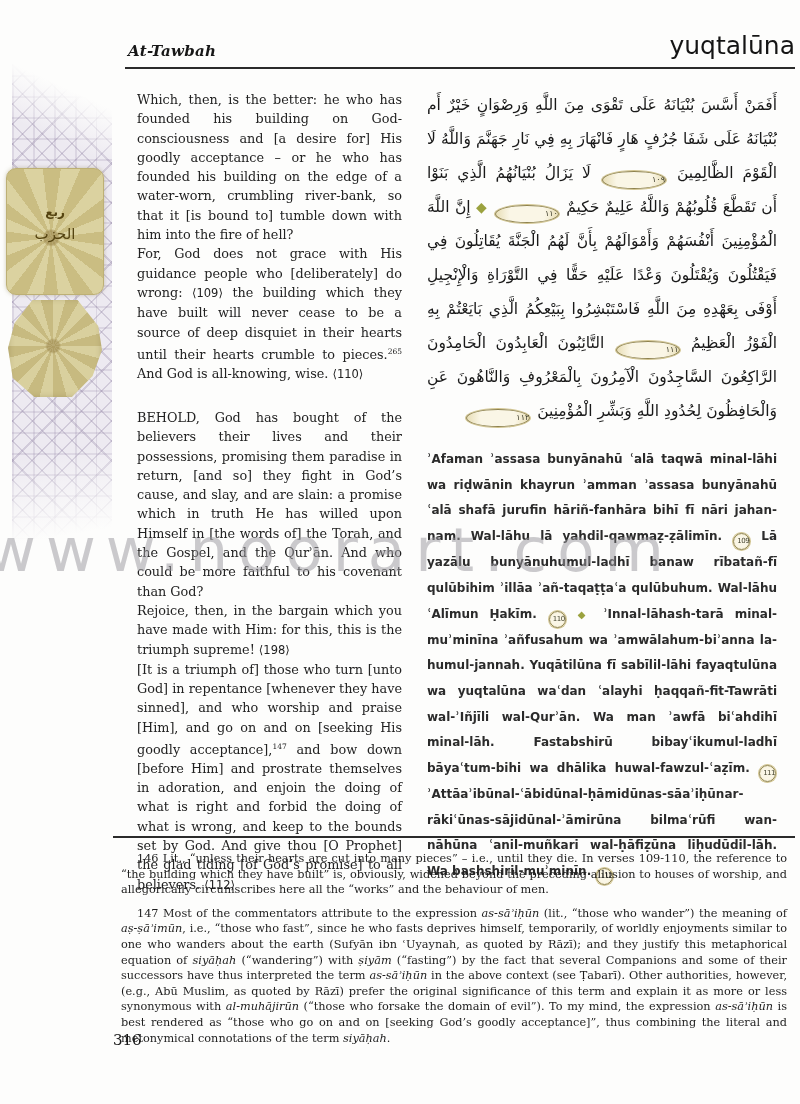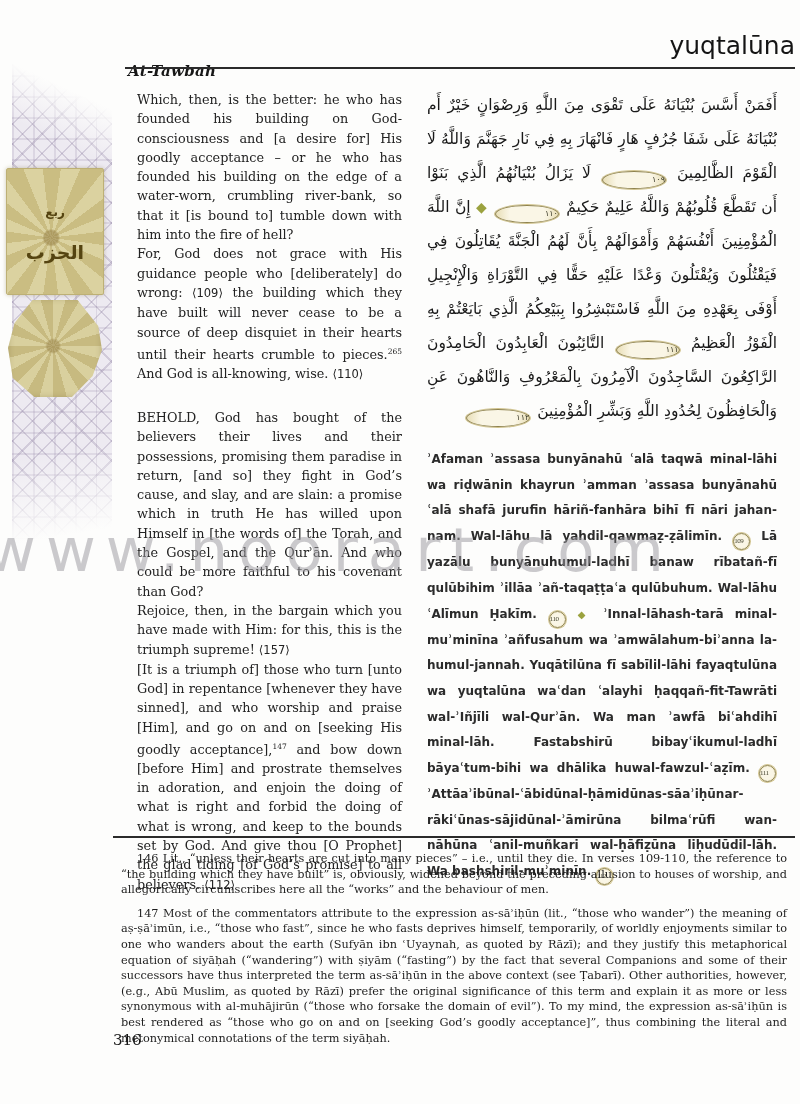--- a/index.html
+++ b/index.html
@@ -5,21 +5,21 @@
   html,body { margin:0; padding:0; background:#ffffff; }
   .page {
     position:relative; width:800px; height:1104px; margin:0 auto;
     background:#fdfdfc; overflow:hidden;
     font-family:"DejaVu Serif", serif; color:#1e1e1e;
   }
 
   
   .hdr-latin {
     position:absolute; left:128px; top:42px;
-    font:italic bold 15px/18px "DejaVu Serif", serif; letter-spacing:.3px; color:#171717;margin-top:20px;
+    font:italic bold 15px/18px "DejaVu Serif", serif; letter-spacing:.3px; color:#171717;
   }
   .hdr-arabic {
     position:absolute; right:5px; top:30px; direction:rtl;
     font-family:"DejaVu Sans", sans-serif; font-size:25px; line-height:32px; color:#141414;
   }
   .hdr-rule { position:absolute; left:125px; top:67px; width:670px; height:2px; background:#2b2b2b; }
 
   
   .strip {
     position:absolute; left:12px; top:64px; width:100px; height:496px;
@@ -33,27 +33,27 @@
   .strip-fade-top    { position:absolute; left:0; top:0; width:100%; height:95px;
                        background:linear-gradient(205deg,#fdfdfc 32%,rgba(253,253,252,0) 72%); }
   .strip-fade-bottom { position:absolute; left:0; bottom:0; width:100%; height:130px;
                        background:linear-gradient(170deg,rgba(253,253,252,0) 20%,#fdfdfc 78%); }
 
   .gold-block {
     position:absolute; left:6px; top:168px; width:96px; height:125px;
     background:
       radial-gradient(circle at 46% 55%, rgba(150,128,70,.55) 0 7px, rgba(0,0,0,0) 9px),
       repeating-conic-gradient(from 8deg at 46% 55%, #dbd2a0 0 15deg, #cabd82 15deg 30deg);
-    border:1px solid #bdb075; border-radius:2px;
+    border:1px solid #bdb075; border-radius:10px;
     box-shadow:0 0 4px rgba(120,105,55,.35);
   }
   .gold-label { position:absolute; left:0; width:100%; direction:rtl; text-align:center;
                 font-family:"DejaVu Sans", sans-serif; color:#554411; }
   .gold-label.l1 { top:36px;  font-size:12px; font-weight:bold; }
-  .gold-label.l2 { top:72px;  font-size:19px; font-weight:bold; }
+  .gold-label.l2 { top:56px;  font-size:15px; font-weight:normal; }
 
   .medallion {
     position:absolute; left:8px; top:298px; width:94px; height:100px;
     background:
       radial-gradient(circle at 48% 48%, rgba(150,128,70,.5) 0 6px, rgba(0,0,0,0) 8px),
       repeating-conic-gradient(from 0deg at 48% 48%, #d9d09e 0 15deg, #c7ba80 15deg 30deg);
     clip-path:polygon(26% 2%, 74% 2%, 96% 28%, 100% 52%, 90% 78%, 68% 99%, 28% 99%, 5% 80%, 0 50%, 7% 25%);
     box-shadow:inset 0 0 6px rgba(120,105,55,.4);
   }
 
@@ -90,34 +90,34 @@
 
   
   .watermark {
     position:absolute; left:-14px; top:519px; width:830px;
     font-family:"DejaVu Sans", sans-serif; font-size:61px; line-height:61px;
     letter-spacing:10px; white-space:nowrap; color:rgba(156,153,159,.52);
     z-index:6; pointer-events:none;
   }
 
   
-  .seg-i   { }
+  .seg-i   { font-style:italic; }
   .seg-sup { font-size:7.5px; vertical-align:4.5px; }
   .seg-vref{ font-family:"DejaVu Sans", sans-serif; font-size:11.5px; }
   .seg-ayah{
     display:inline-block; min-width:16px; height:16px; border:1px solid #8f834e; border-radius:50%;
     background:radial-gradient(circle,#faf6e6 55%,#e7ddb4); box-shadow:0 0 0 1px #d2c591;
     font-size:8px; line-height:16px; text-align:center; vertical-align:-4px;
     color:#3c3c2c; letter-spacing:0; margin:0 2px;padding-left:46px;
   }
   .seg-vcirc{
     display:inline-block; min-width:15px; height:15px; border:1px solid #8f834e; border-radius:50%;
     background:radial-gradient(circle,#faf6e6 55%,#e7ddb4); box-shadow:0 0 0 1px #d2c591;
-    font-size:7px; line-height:15px; text-align:left; vertical-align:-3px;
-    color:#44442f; letter-spacing:-.5px; margin:0 1px; font-weight:normal;font-family:Liberation Serif, serif;
+    font-size:7px; line-height:15px; text-align:right; vertical-align:-3px;
+    color:#44442f; letter-spacing:-.5px; margin:0 1px; font-weight:normal;
   }
   .seg-hizb   { color:#9ba23f; font-size:14px; }
   .seg-hizbsm { color:#9ba23f; font-size:10px; }
 </style>
 </head>
 <body>
 
 <div class="page">
 
   <div class="hdr-latin">At-Tawbah</div>
@@ -131,21 +131,21 @@
   <div class="gold-block">
     <div class="gold-label l1">ربع</div>
     <div class="gold-label l2">الحزب</div>
   </div>
   <div class="medallion"></div>
 
   <div class="col-en">
     <p><span>Which, then, is the better: he who has founded his building on God-consciousness and [a desire for] His goodly acceptance – or he who has founded his building on the edge of a water-worn, crumbling river-bank, so that it [is bound to] tumble down with him into the fire of hell?</span></p>
     <p><span>For, God does not grace with His guidance people who [deliberately] do wrong: </span><span class="seg-vref">⟨109⟩</span><span> the building which they have built will never cease to be a source of deep disquiet in their hearts until their hearts crumble to pieces.</span><span class="seg-sup">265</span><span> And God is all-knowing, wise. </span><span class="seg-vref">⟨110⟩</span></p>
     <p class="gap-before"><span>BEHOLD, God has bought of the believers their lives and their possessions, promising them paradise in return, [and so] they fight in God’s cause, and slay, and are slain: a promise which in truth He has willed upon Himself in [the words of] the Torah, and the Gospel, and the Qurʾān. And who could be more faithful to his covenant than God?</span></p>
-    <p><span>Rejoice, then, in the bargain which you have made with Him: for this, this is the triumph supreme! </span><span class="seg-vref">⟨157⟩</span></p>
+    <p><span>Rejoice, then, in the bargain which you have made with Him: for this, this is the triumph supreme! </span><span class="seg-vref">⟨198⟩</span></p>
     <p><span>[It is a triumph of] those who turn [unto God] in repentance [whenever they have sinned], and who worship and praise [Him], and go on and on [seeking His goodly acceptance],</span><span class="seg-sup">147</span><span> and bow down [before Him] and prostrate themselves in adoration, and enjoin the doing of what is right and forbid the doing of what is wrong, and keep to the bounds set by God. And give thou [O Prophet] the glad tiding [of God’s promise] to all believers. </span><span class="seg-vref">⟨112⟩</span></p>
   </div>
 
   <div class="col-ar">
     <div class="ar-line"><span>أَفَمَنْ أَسَّسَ بُنْيَانَهُ عَلَى تَقْوَى مِنَ اللَّهِ وَرِضْوَانٍ خَيْرٌ أَم مَّنْ أَسَّسَ</span></div>
     <div class="ar-line"><span>بُنْيَانَهُ عَلَى شَفَا جُرُفٍ هَارٍ فَانْهَارَ بِهِ فِي نَارِ جَهَنَّمَ وَاللَّهُ لَا يَهْدِي</span></div>
     <div class="ar-line"><span>الْقَوْمَ الظَّالِمِينَ </span><span class="seg-ayah">١٠٩</span><span> لَا يَزَالُ بُنْيَانُهُمُ الَّذِي بَنَوْا رِيبَةً فِي قُلُوبِهِمْ إِلَّا</span></div>
     <div class="ar-line"><span>أَن تَقَطَّعَ قُلُوبُهُمْ وَاللَّهُ عَلِيمٌ حَكِيمٌ </span><span class="seg-ayah">١١٠</span><span> </span><span class="seg-hizb">◆</span><span> إِنَّ اللَّهَ اشْتَرَى مِنَ</span></div>
     <div class="ar-line"><span>الْمُؤْمِنِينَ أَنْفُسَهُمْ وَأَمْوَالَهُمْ بِأَنَّ لَهُمُ الْجَنَّةَ يُقَاتِلُونَ فِي سَبِيلِ اللَّهِ</span></div>
     <div class="ar-line"><span>فَيَقْتُلُونَ وَيُقْتَلُونَ وَعْدًا عَلَيْهِ حَقًّا فِي التَّوْرَاةِ وَالْإِنْجِيلِ وَالْقُرْآنِ وَمَنْ</span></div>

